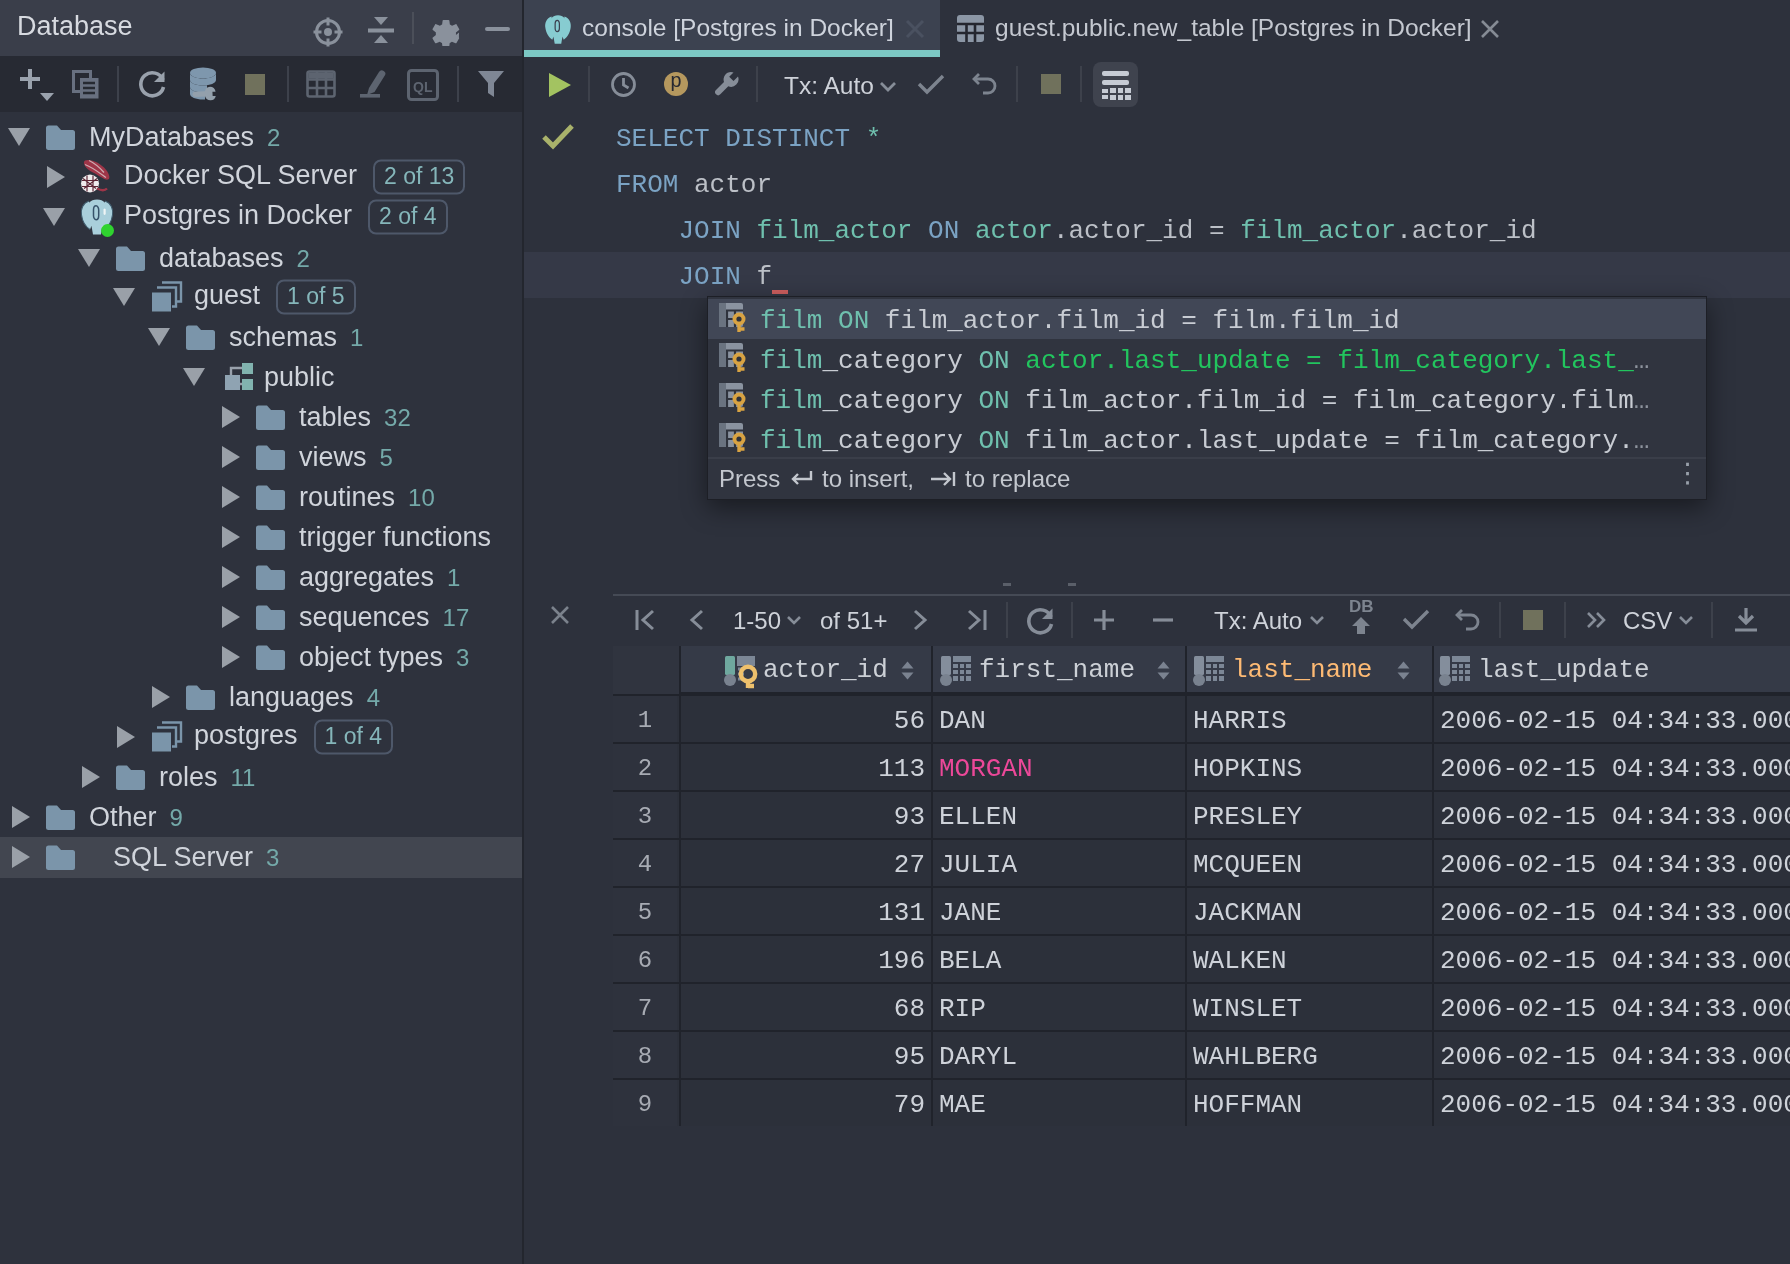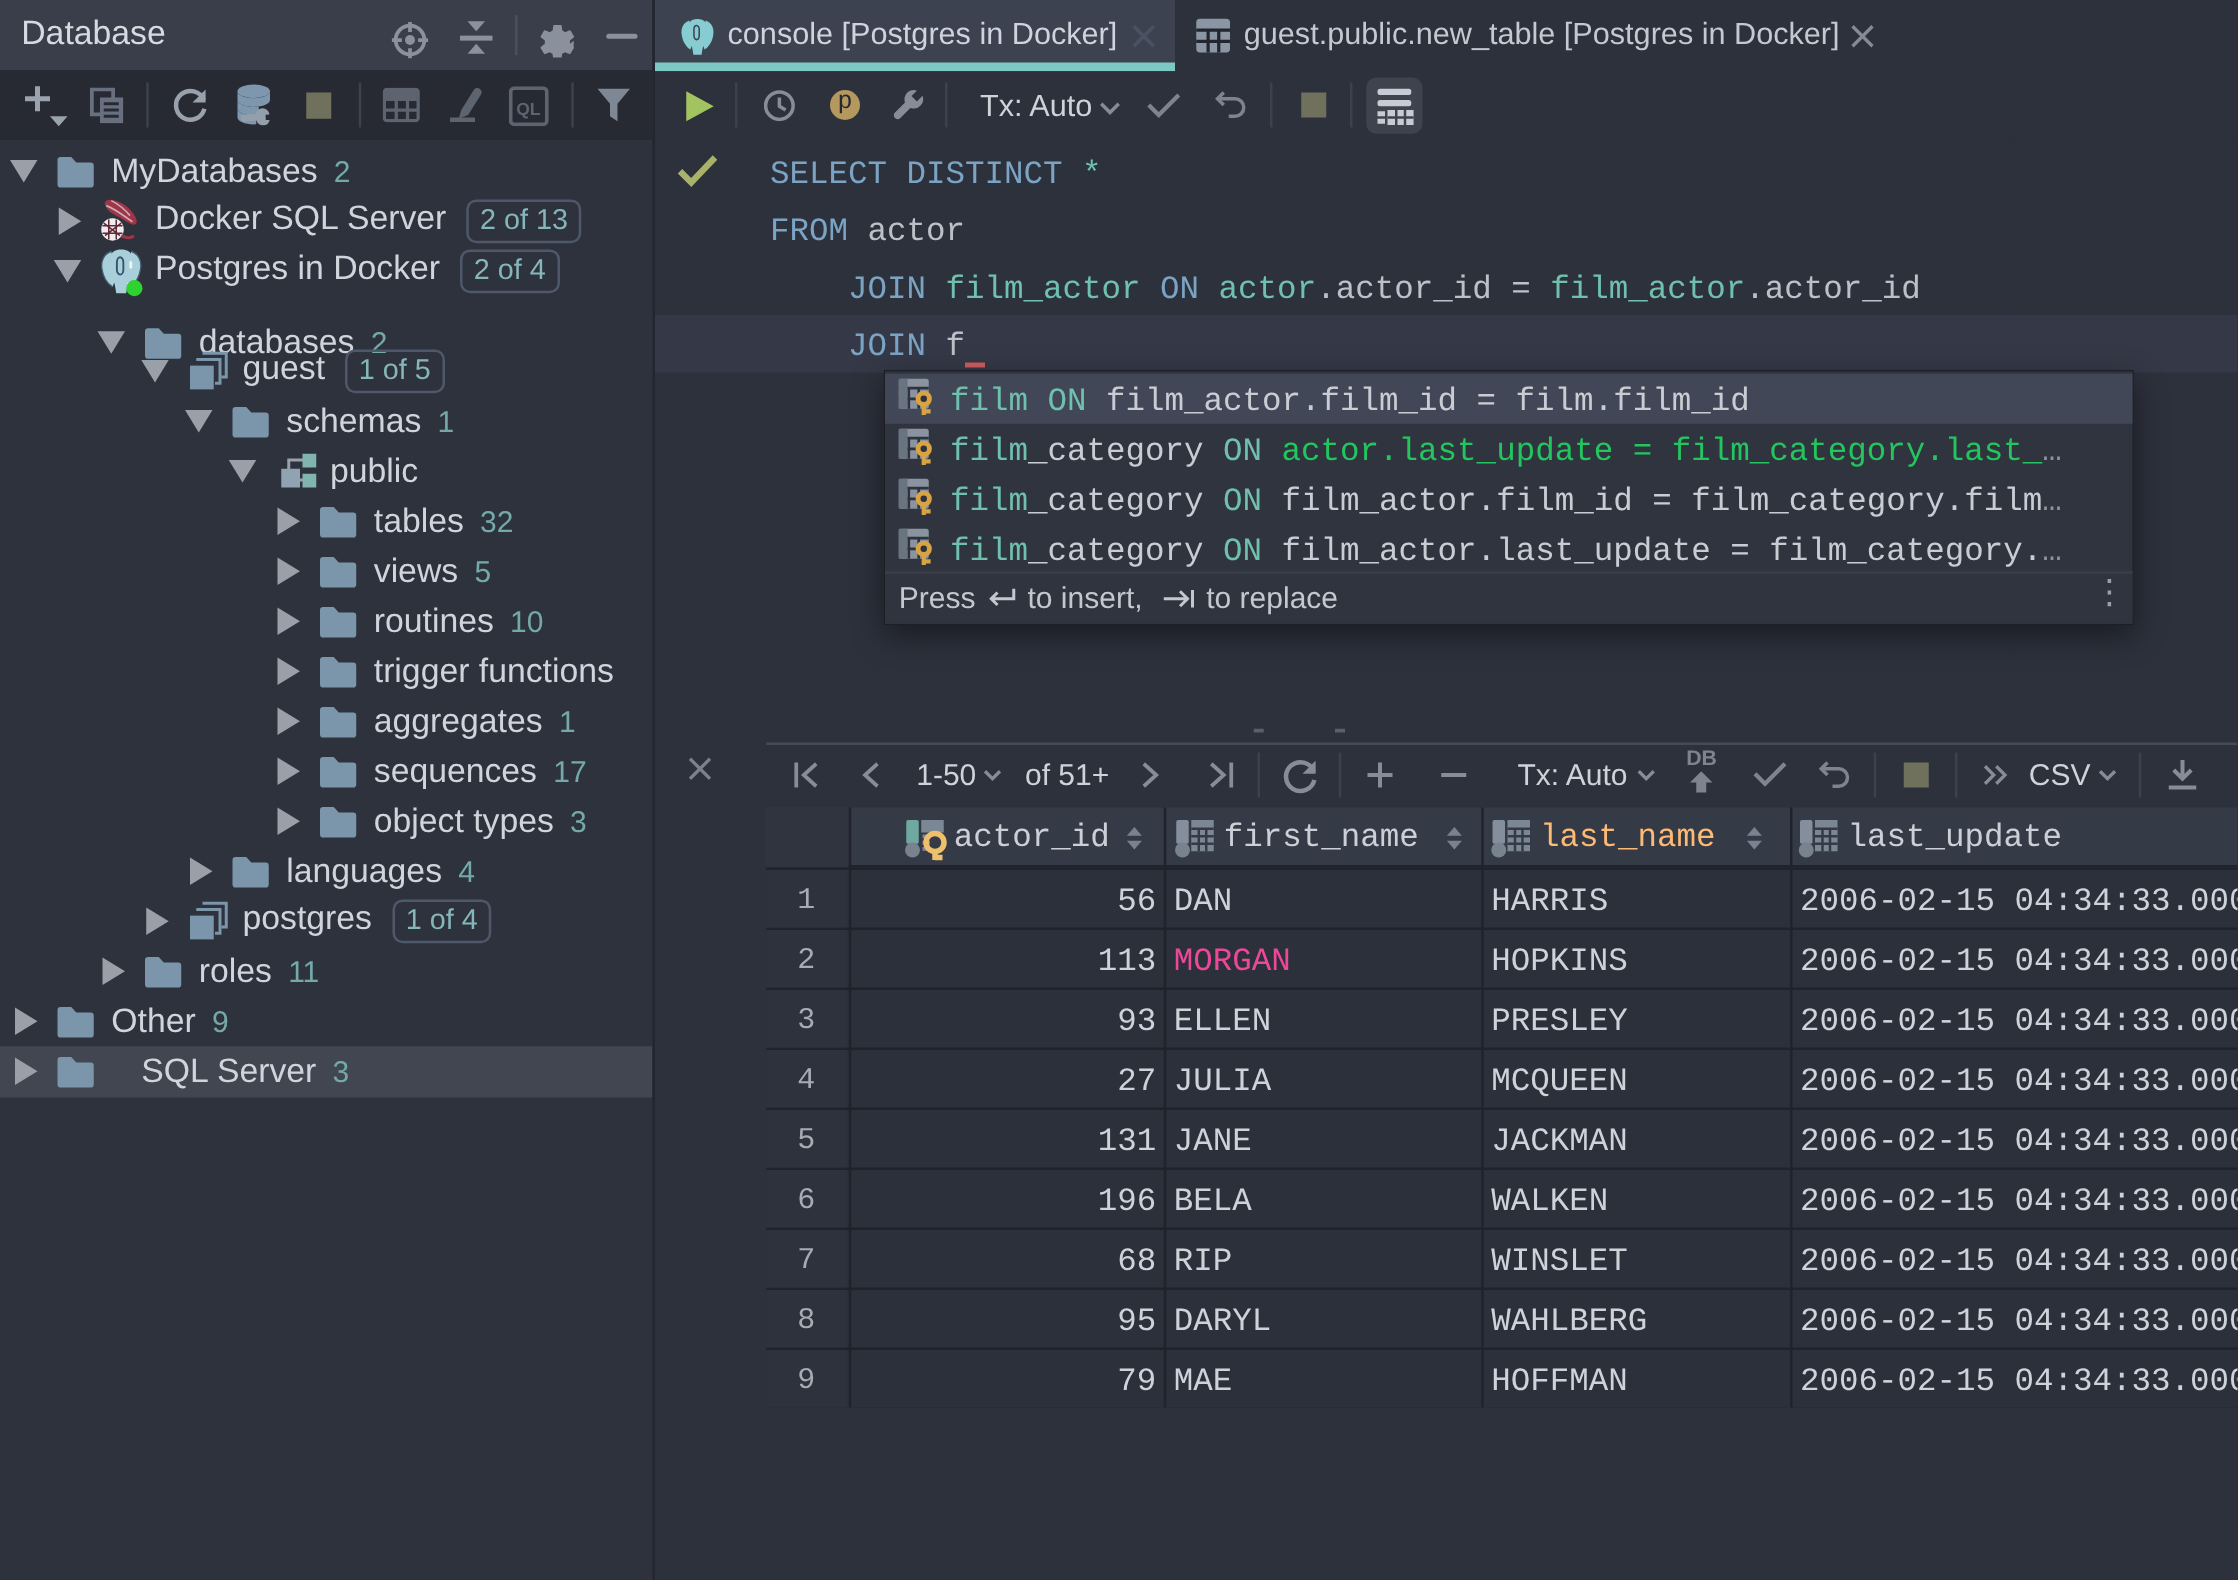--- a/index.html
+++ b/index.html
@@ -125,21 +125,21 @@
       <path d="M11.5 28 C 9 23 8 18 8 12 C 8 6 11 1.5 18 1.5 C 25 1.5 28 6 28 12 C 28 18 27 23 24.5 28 Z" fill="#a9cfdb"></path>
       <path d="M14 36.5 C 13 30 12.5 28 11.5 25 L 24.5 25 C 23.5 28 23 30 22 36.5 Z" fill="#a9cfdb"></path>
       <path d="M10 3 C 4 5 1.5 11 2.5 17 C 3.5 24 7 29 11 31.5 M26 3 C 32 5 34.5 11 33.5 17 C 32.5 24 29 29 25 31.5" fill="none" stroke="#3f5a6b" stroke-width="1.1"></path>
       <path d="M14.5 12 a 2.6 4.2 0 0 1 5.2 0 l0 5.5 a 2.6 4.2 0 0 1 -5.2 0 z" fill="none" stroke="#37536b" stroke-width="1.5"></path>
       <path d="M24.5 11.5 a 1.6 3 0 0 1 2.2 0 l0 4.5 a 1.6 3 0 0 1 -2.2 0 z" fill="#eef4f5"></path>
       <path d="M23 28.5 C 26 30.3 28.5 30.3 30.5 29" stroke="#eef4f5" stroke-width="2" fill="none"></path>
     </svg>
     <div class="abs" style="left:101px; top:27px; width:13px; height:13px; border-radius:50%; background:#2fd32f;"></div>
     <div class="lbl" style="left:124px;">Postgres in Docker<span class="badge" style="margin-left:16px;">2 of 4</span></div>
   </div>
-  <div class="treerow" style="top:254px;padding-left:44px;">
+  <div class="treerow" style="top:238px;padding-left:44px;">
     <div class="chev d" style="left:78px;"></div>
     <svg class="icon" style="left:114px;" width="33" height="27" viewBox="0 0 33 27">
           <path d="M2 4.5 a2.5 2.5 0 0 1 2.5-2.5 h8.5 l4 4.5 h11.5 a2.5 2.5 0 0 1 2.5 2.5 v15 a2.5 2.5 0 0 1 -2.5 2.5 h-24 a2.5 2.5 0 0 1 -2.5 -2.5 z" fill="#7b95aa"></path>
         </svg>
     <div class="lbl" style="left:159px;">databases<span class="num" style="position:static; margin-left:13px;">2</span></div>
   </div>
   <div class="treerow" style="top:277px;">
     <div class="chev d" style="left:113px;"></div>
     <svg class="icon" style="left:149px;" width="35" height="35" viewBox="0 0 35 35">
       <path d="M13 3 h19 v19 h-4" fill="none" stroke="#7b95aa" stroke-width="2.4"></path>

